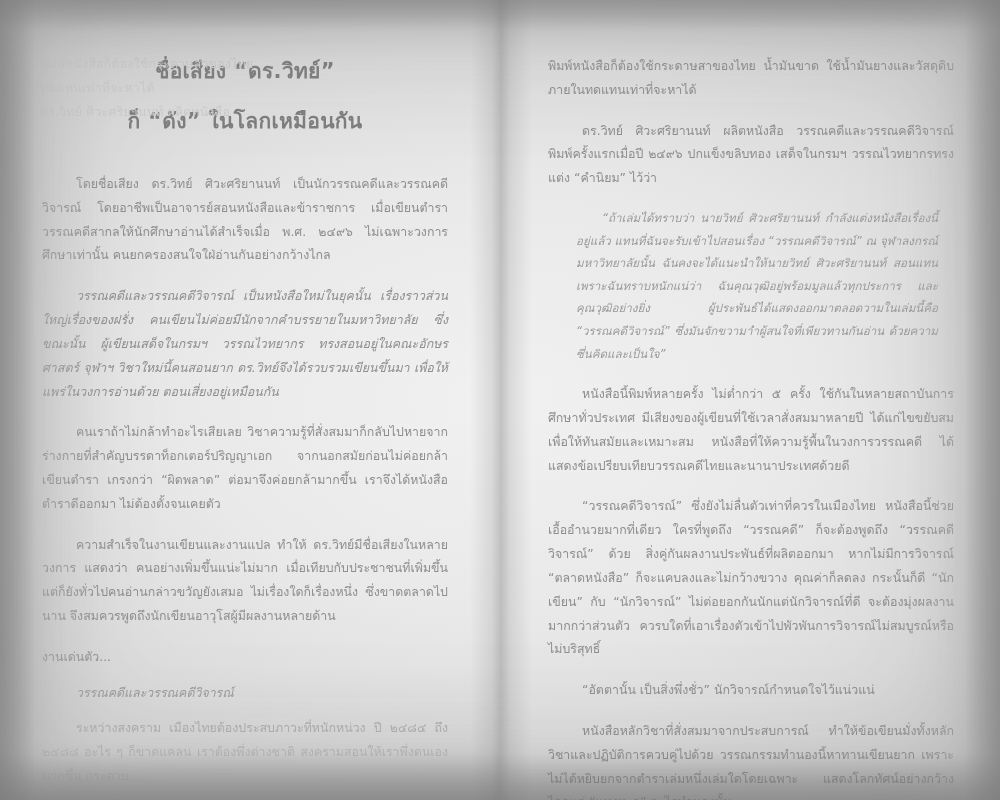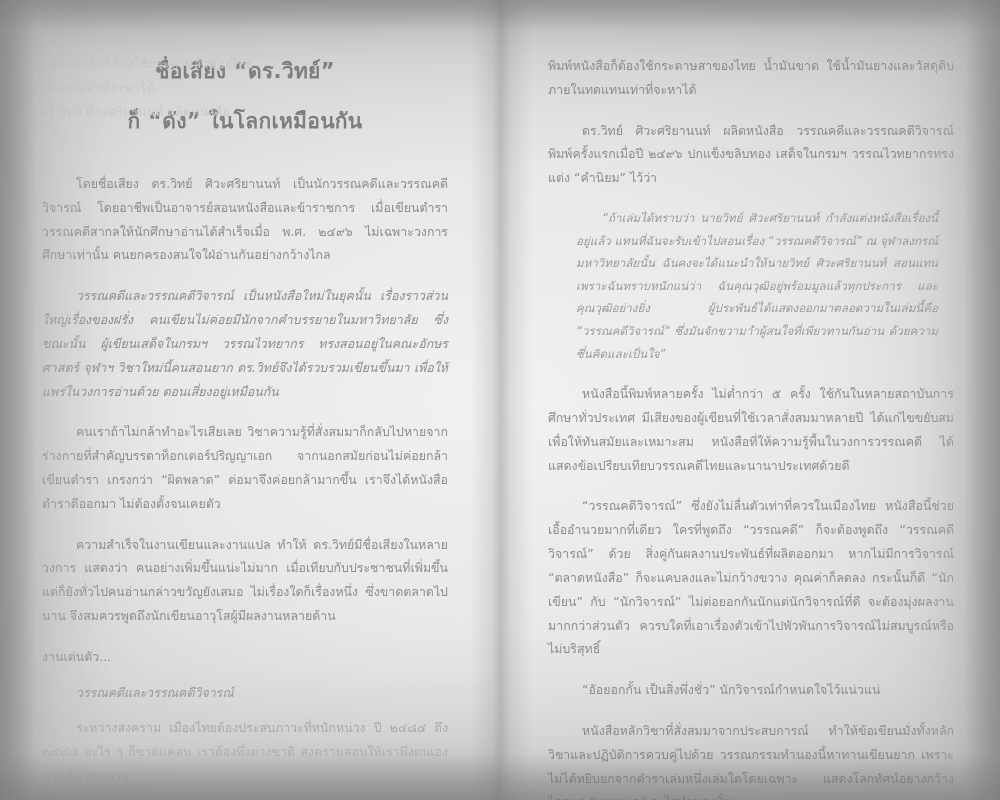--- a/index.html
+++ b/index.html
@@ -219,21 +219,21 @@
   <div class="page" id="page-right">
     <div class="col-inner">
 
       <p class="noindent">พิมพ์หนังสือก็ต้องใช้กระดาษสาของไทย น้ำมันขาด ใช้น้ำมันยางและวัสดุดิบภายในทดแทนเท่าที่จะหาได้</p>
       <p>ดร.วิทย์ ศิวะศริยานนท์ ผลิตหนังสือ วรรณคดีและวรรณคดีวิจารณ์ พิมพ์ครั้งแรกเมื่อปี ๒๔๙๖ ปกแข็งขลิบทอง เสด็จในกรมฯ วรรณไวทยากรทรงแต่ง “คำนิยม” ไว้ว่า</p>
 
       <p class="quote">“ถ้าเล่มได้ทราบว่า นายวิทย์ ศิวะศริยานนท์ กำลังแต่งหนังสือเรื่องนี้อยู่แล้ว แทนที่ฉันจะรับเข้าไปสอนเรื่อง “วรรณคดีวิจารณ์” ณ จุฬาลงกรณ์มหาวิทยาลัยนั้น ฉันคงจะได้แนะนำให้นายวิทย์ ศิวะศริยานนท์ สอนแทน เพราะฉันทราบหนักแน่ว่า ฉันคุณวุฒิอยู่พร้อมมูลแล้วทุกประการ และคุณวุฒิอย่างยิ่ง ผู้ประพันธ์ได้แสดงออกมาตลอดวามในเล่มนี้คือ “วรรณคดีวิจารณ์” ซึ่งมันจักขวามาำผู้สนใจที่เพียวทานกันอ่าน ด้วยความซึ่นคิดและเป็นใจ”</p>
 
       <p>หนังสือนี้พิมพ์หลายครั้ง ไม่ต่ำกว่า ๕ ครั้ง ใช้กันในหลายสถาบันการศึกษาทั่วประเทศ มีเสียงของผู้เขียนที่ใช้เวลาสั่งสมมาหลายปี ได้แก่ไขขยับสมเพื่อให้ทันสมัยและเหมาะสม หนังสือที่ให้ความรู้พื้นในวงการวรรณคดี ได้แสดงข้อเปรียบเทียบวรรณคดีไทยและนานาประเทศด้วยดี</p>
       <p>“วรรณคดีวิจารณ์” ซึ่งยังไม่ลื่นตัวเท่าที่ควรในเมืองไทย หนังสือนี้ช่วยเอื้ออำนวยมากที่เดียว ใครที่พูดถึง “วรรณคดี” ก็จะต้องพูดถึง “วรรณคดีวิจารณ์” ด้วย สิ่งคู่กันผลงานประพันธ์ที่ผลิตออกมา หากไม่มีการวิจารณ์ “ตลาดหนังสือ” ก็จะแคบลงและไม่กว้างขวาง คุณค่าก็ลดลง กระนั้นก็ดี “นักเขียน” กับ “นักวิจารณ์” ไม่ต่อยอกกันนักแต่นักวิจารณ์ที่ดี จะต้องมุ่งผลงานมากกว่าส่วนตัว ควรบใดที่เอาเรื่องตัวเข้าไปพัวพันการวิจารณ์ไม่สมบูรณ์หรือไม่บริสุทธิ์</p>
-      <p>“อัอยอกกั้น เป็นสิ่งพึ่งชั่ว” นักวิจารณ์กำหนดใจไว้แน่วแน่</p>
+      <p>“อัตตานั้น เป็นสิ่งพึ่งชั่ว” นักวิจารณ์กำหนดใจไว้แน่วแน่</p>
       <p>หนังสือหลักวิชาที่สั่งสมมาจากประสบการณ์ ทำให้ข้อเขียนมั่งทั้งหลักวิชาและปฏิบัติการควบคู่ไปด้วย วรรณกรรมทำนองนี้หาทานเขียนยาก เพราะไม่ได้หยิบยกจากตำราเล่มหนึ่งเล่มใดโดยเฉพาะ แสดงโลกทัศน์อย่างกว้างไกลแต่ “แทงทะลุ” อะไรทำนองนั้น</p>
 
     </div>
   </div>
 
   <div id="fade-bottom-left"></div>
   <div id="fade-right-inner"></div>
   <div id="fade-left-outer"></div>
   <div id="gutter"></div>
   <div id="left-edge"></div>

